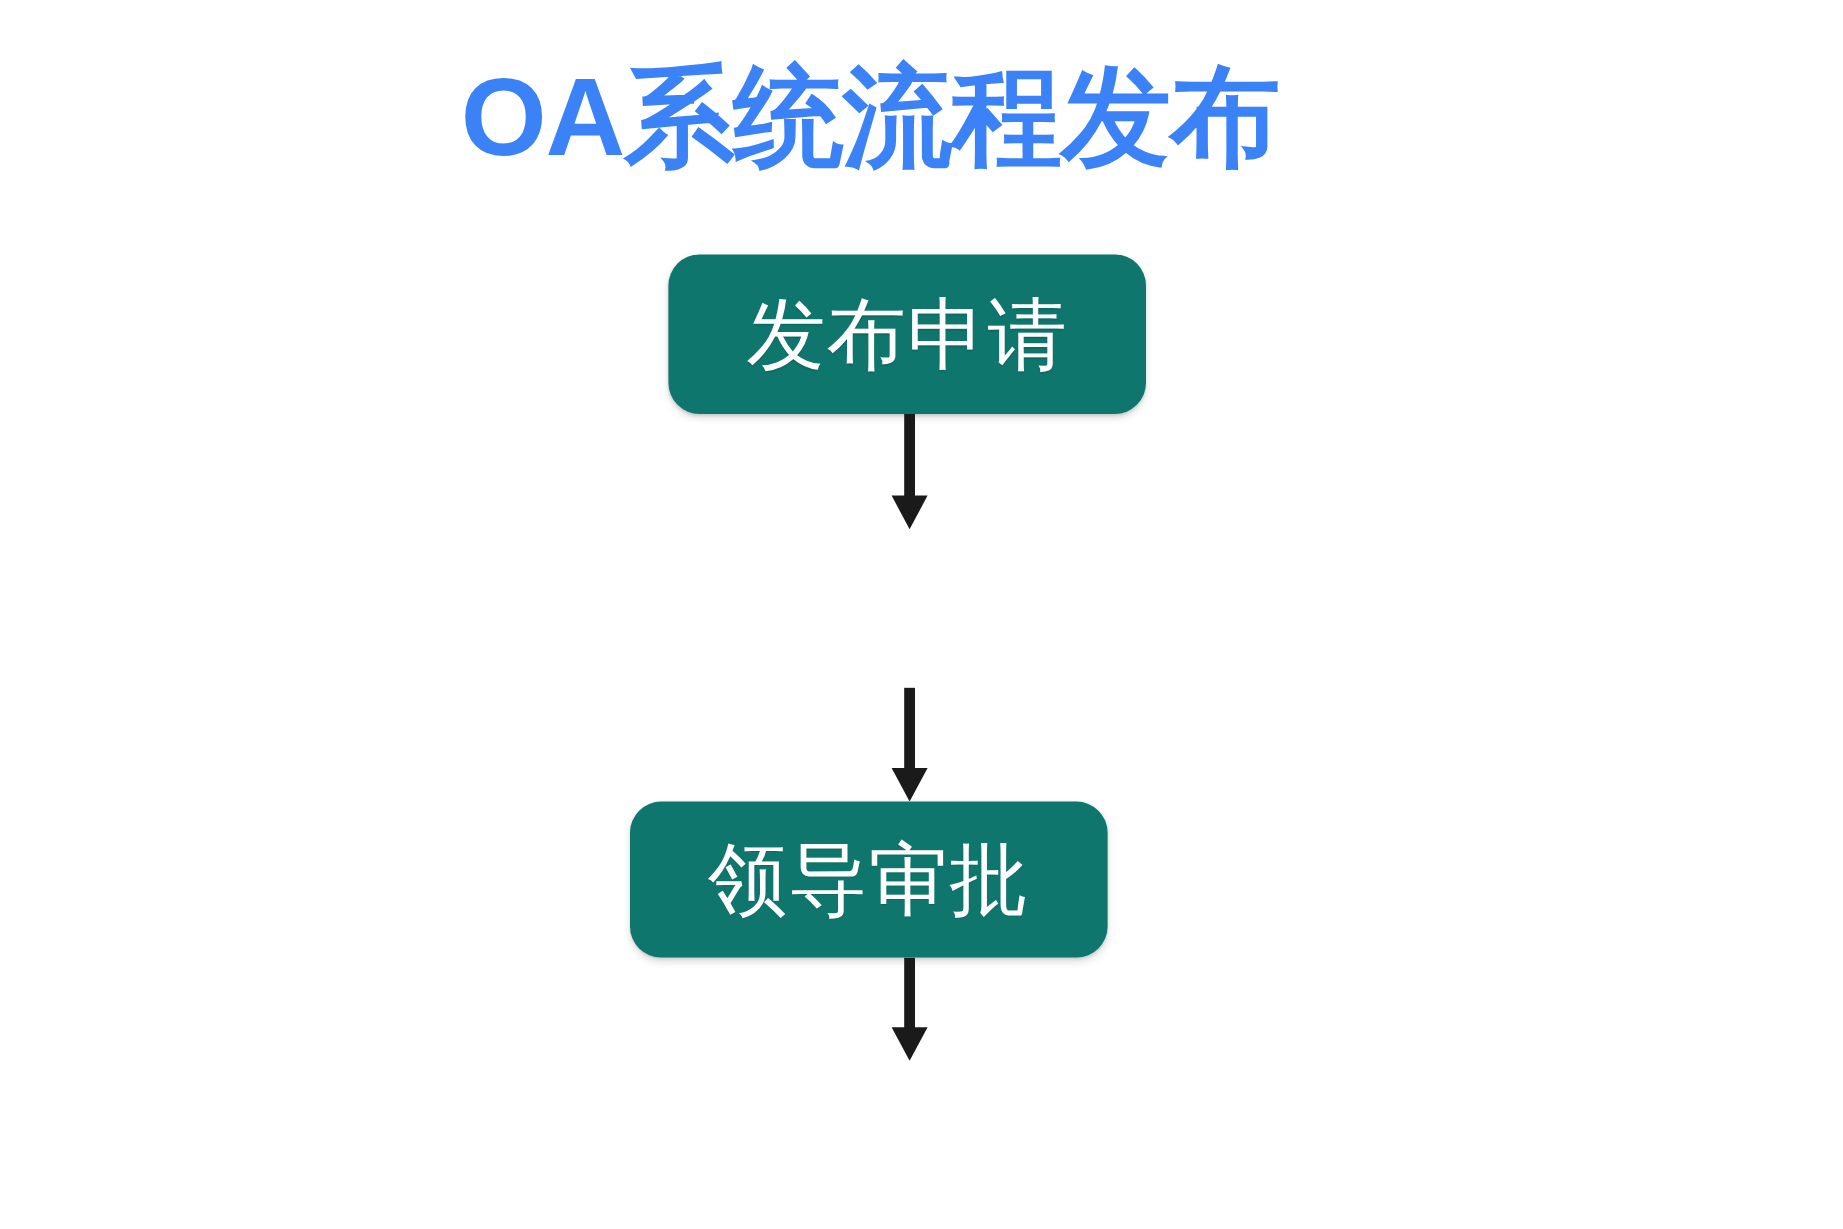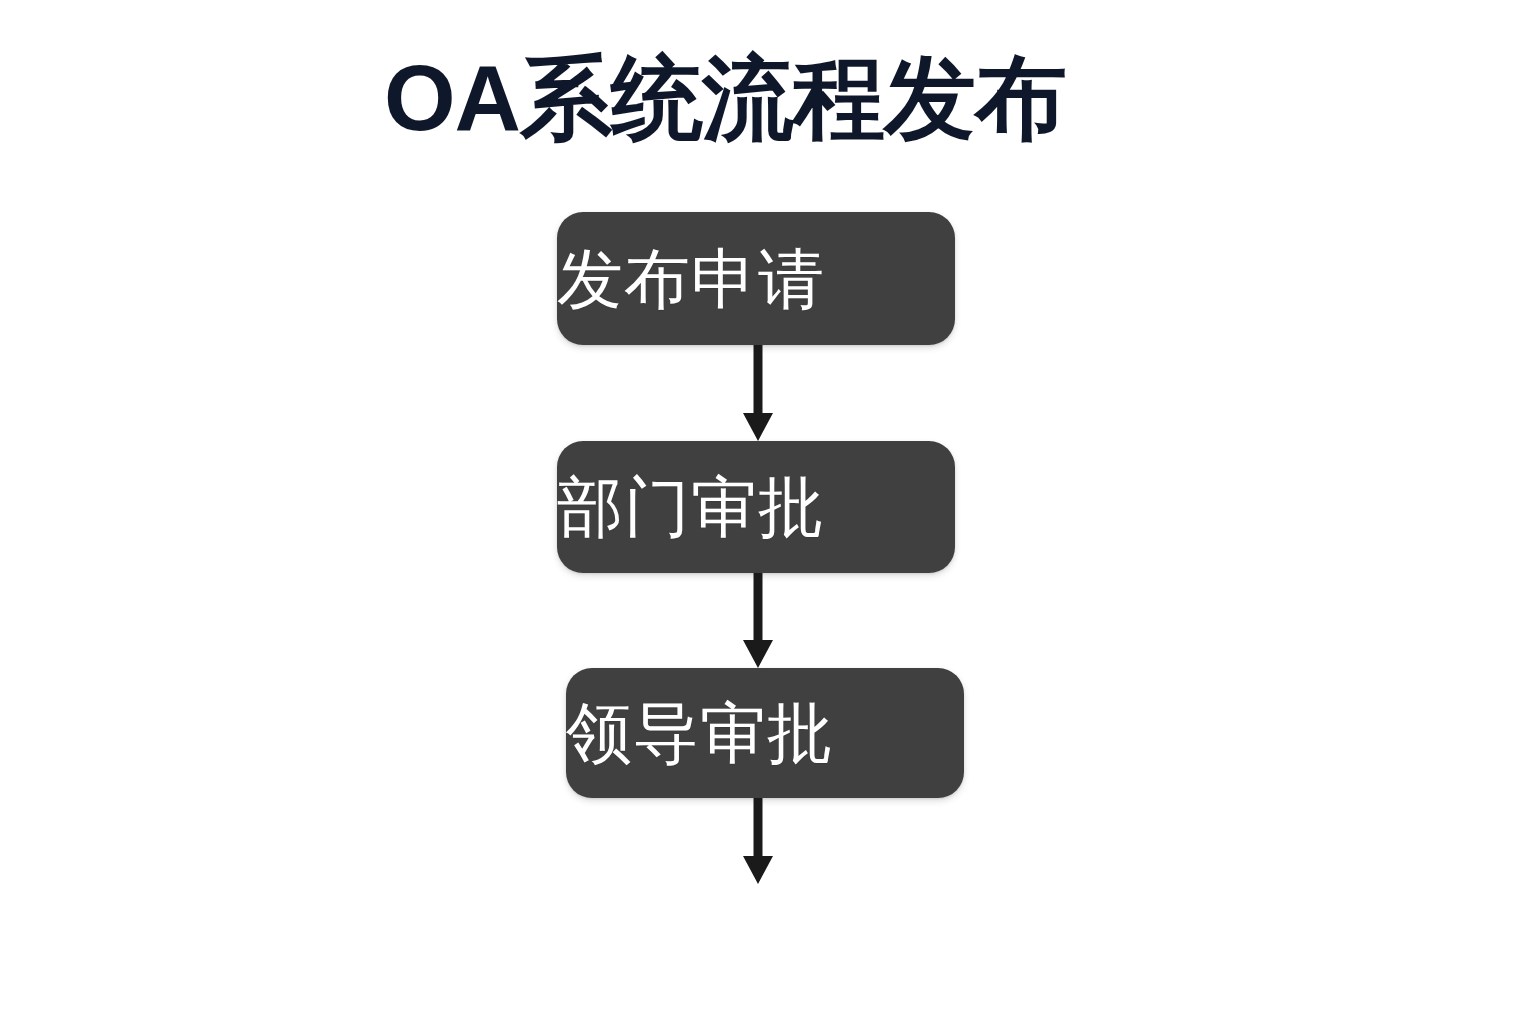--- a/index.html
+++ b/index.html
@@ -23,50 +23,50 @@
   #diagram-title {
     position: absolute;
     left: 0;
     top: 52px;
     width: 1450px;
     text-align: center;
     font-family: "Liberation Sans", "DejaVu Sans", sans-serif;
     font-size: 92px;
     font-weight: bold;
     letter-spacing: -1px;
-    color: #0f172a;
+    color: #3b82f6;
     line-height: 1.0;
     white-space: nowrap;
     -webkit-font-smoothing: antialiased;
   }
   
   .node {
     position: absolute;
     box-sizing: border-box;
-    background: #404040;
+    background: #0f766e;
     border-radius: 26px;
     display: flex;
     align-items: center;
-    justify-content: flex-start;
+    justify-content: center;
     box-shadow: 0 3px 6px rgba(60, 64, 67, 0.18),
                 0 1px 2px rgba(60, 64, 67, 0.12);
   }
   .node-label {
     color: #ffffff;
     font-family: "Liberation Sans", "DejaVu Sans", sans-serif;
     font-size: 66px;
     font-weight: 500;
     letter-spacing: 1px;
     line-height: 1;
     white-space: nowrap;
     text-shadow: 0 1px 1px rgba(0, 0, 0, 0.10);
   }
   #node-1 { left: 557px; top: 212px; width: 398px; height: 133px; }
   #node-2 { left: 557px; top: 441px; width: 398px; height: 132px; }
-  #node-3 { left: 566px; top: 668px; width: 398px; height: 130px; }
+  #node-3 { left: 525px; top: 668px; width: 398px; height: 130px; }
   #node-4 { left: 626px; top: 884px; width: 267px; height: 128px; }
 
   
   .connector {
     position: absolute;
     left: 735px;
     width: 46px;
   }
   #connector-1 { top: 345px; height: 96px; }
   #connector-2 { top: 573px; height: 95px; }
@@ -84,23 +84,20 @@
     <span class="node-label">发布申请</span>
   </div>
 
   <div class="connector" id="connector-1">
     <svg viewBox="0 0 46 96" preserveAspectRatio="none" aria-hidden="true">
       <rect x="18.5" y="0" width="9" height="72" fill="#1a1a1a"></rect>
       <polygon points="23,96 8,68 38,68" fill="#1a1a1a"></polygon>
     </svg>
   </div>
 
-  <div class="node" id="node-2">
-    <span class="node-label">部门审批</span>
-  </div>
 
   <div class="connector" id="connector-2">
     <svg viewBox="0 0 46 95" preserveAspectRatio="none" aria-hidden="true">
       <rect x="18.5" y="0" width="9" height="71" fill="#1a1a1a"></rect>
       <polygon points="23,95 8,67 38,67" fill="#1a1a1a"></polygon>
     </svg>
   </div>
 
   <div class="node" id="node-3">
     <span class="node-label">领导审批</span>

